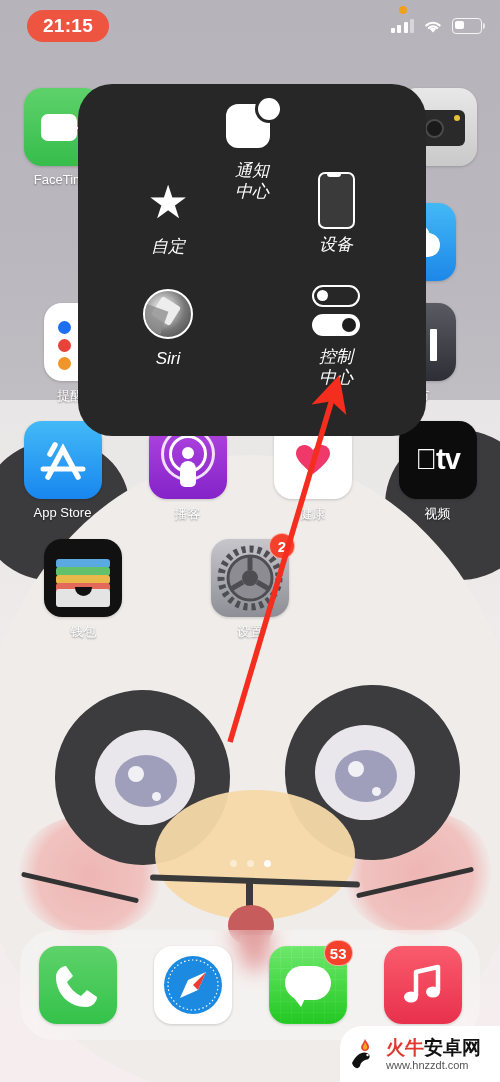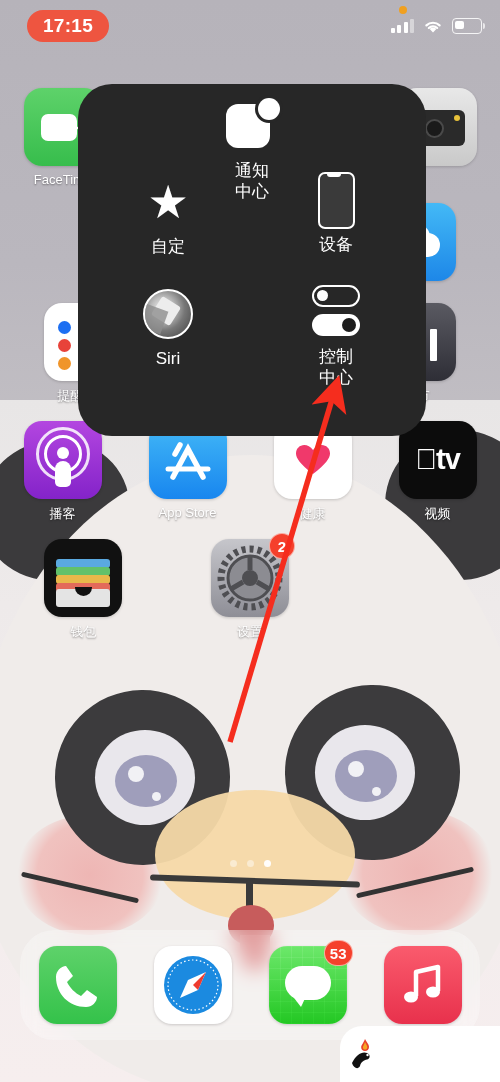--- a/index.html
+++ b/index.html
@@ -154,21 +154,21 @@
     background:rgba(255,255,255,.30);border-radius:34px;backdrop-filter:blur(10px);z-index:12;
     display:flex;align-items:center;justify-content:space-around;}
   .dock .icon{width:78px;height:78px;}
 
   
   .at-menu{position:absolute;left:78px;top:84px;width:348px;height:352px;
     background:#272727;border-radius:34px;z-index:30;}
   .at-grid{position:absolute;inset:0;}
   .at-item{position:absolute;width:116px;display:flex;flex-direction:column;align-items:center;}
   .at-ico{width:56px;height:56px;position:relative;display:flex;align-items:center;justify-content:center;}
-  .at-lbl{margin-top:6px;color:#fff;font-size:17px;line-height:21px;text-align:left;}
+  .at-lbl{margin-top:6px;color:#fff;font-size:17px;line-height:21px;text-align:left;font-style:italic;}
 
   .at-p-top    {left:116px;top:14px;}
   .at-p-left   {left:32px;top:90px;}
   .at-p-right  {left:200px;top:88px;}
   .at-p-bleft  {left:32px;top:202px;}
   .at-p-bottom {left:116px;top:238px;}
   .at-p-bright {left:200px;top:200px;}
 
   .nc-sq{width:44px;height:44px;background:#fff;border-radius:12px;position:absolute;left:2px;top:6px;}
   .nc-dot{width:22px;height:22px;background:#fff;border-radius:50%;position:absolute;left:34px;top:0;
@@ -230,21 +230,21 @@
     <div class="muzzle"></div>
     <div class="browline"></div>
     <div class="mouthline"></div>
     <div class="nose"></div>
     <div class="tongue"></div>
     <div class="whisker w1"></div>
     <div class="whisker w2"></div>
   </div>
 
   <div class="statusbar">
-    <div class="time-pill">17:15</div>
+    <div class="time-pill">21:15</div>
     <div class="rec-dot"></div>
     <div class="sb-right">
       <div class="sig">
           <i></i>
           <i></i>
           <i></i>
           <i></i>
         </div>
       <div class="wifi">
         <svg width="20" height="15" viewBox="0 0 20 15">
@@ -341,39 +341,39 @@
           <span class="bar" style="left:52px;height:32px"></span>
             </div>
           </div>
         <div class="lbl">股市</div>
       </div>
     </div>
 
     <div class="row">
       <div class="app">
         <div class="iconwrap">
-            <div class="icon ic-podcasts">
-          <div class="ring r2"></div>
-              <div class="ring r1"></div>
-          <div class="hd"></div>
-              <div class="bd"></div>
-            </div>
-          </div>
-        <div class="lbl">播客</div>
-      </div>
-      <div class="app">
-        <div class="iconwrap">
             <div class="icon ic-appstore">
           <svg width="78" height="78" viewBox="0 0 78 78">
             <path d="M24 56 L39 28 L54 56" stroke="#fff" stroke-width="5.5" fill="none" stroke-linecap="round"></path>
             <path d="M31 24 L26 33" stroke="#fff" stroke-width="5.5" fill="none" stroke-linecap="round"></path>
             <path d="M19 48 L59 48" stroke="#fff" stroke-width="5" fill="none" stroke-linecap="round"></path>
           </svg></div>
           </div>
         <div class="lbl">App Store</div>
+      </div>
+      <div class="app">
+        <div class="iconwrap">
+            <div class="icon ic-podcasts">
+          <div class="ring r2"></div>
+              <div class="ring r1"></div>
+          <div class="hd"></div>
+              <div class="bd"></div>
+            </div>
+          </div>
+        <div class="lbl">播客</div>
       </div>
       <div class="app">
         <div class="iconwrap">
             <div class="icon ic-health">
           <svg class="hrt" viewBox="0 0 34 30">
                 <path d="M17 29 C4 19 0 13 0 8.5 C0 3.5 3.8 0 8.2 0 C11.4 0 14.6 1.8 17 5 C19.4 1.8 22.6 0 25.8 0 C30.2 0 34 3.5 34 8.5 C34 13 30 19 17 29Z" fill="#f0396b"></path>
               </svg>
         </div>
           </div>
         <div class="lbl">健康</div>
@@ -534,15 +534,21 @@
 
   <div class="wm">
     <div class="wm-bird">
       <svg width="34" height="34" viewBox="0 0 34 34">
         <path d="M17 2 C19 6 21 7 21 10 C21 12.5 19.2 14 17 14 C14.8 14 13.2 12.5 13.2 10.4 C13.2 8 15 7 17 2Z" fill="#e8402c"></path>
         <path d="M17 5 C18.2 7.6 19.3 8.4 19.3 10.2 C19.3 11.6 18.3 12.5 17 12.5 C15.8 12.5 14.9 11.6 14.9 10.4 C14.9 9 16 8.3 17 5Z" fill="#f5a623"></path>
         <path d="M4 26 C8 18 14 14 19 16 C23 17.6 22 22 19 22.6 C16 23.2 13 25 12 29 C10 33 5.5 31 4 26Z" fill="#111"></path>
         <circle cx="19.5" cy="18" r="1.2" fill="#fff"></circle>
       </svg>
     </div>
+    <div class="wm-txt">
+      <div class="wm-cn">
+        <span class="red">火牛</span><span class="blk">安卓网</span>
+      </div>
+      <div class="wm-url">www.hnzzdt.com</div>
+    </div>
   </div>
 
 </div>
 
 </body></html>

